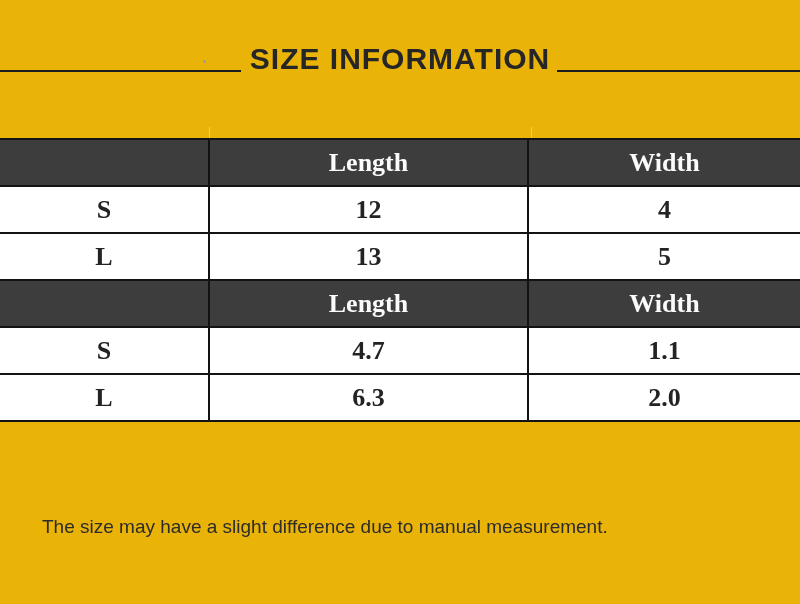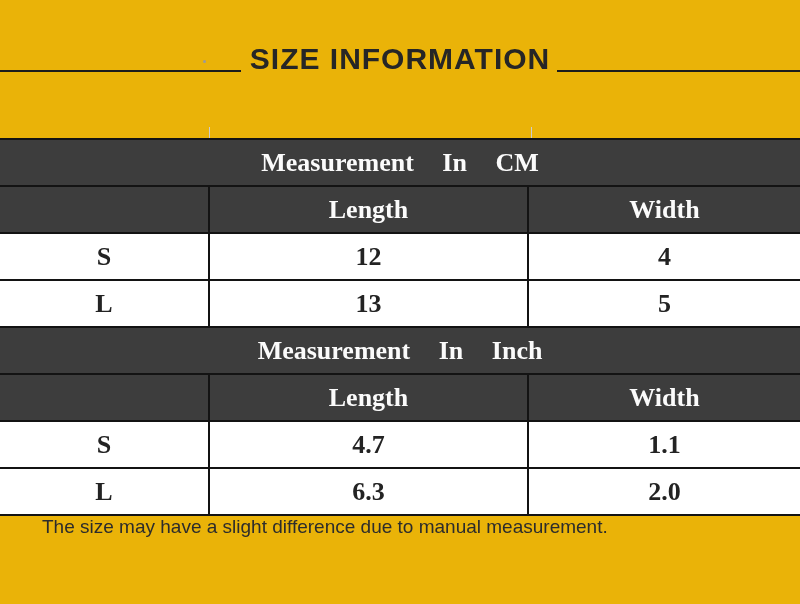--- a/index.html
+++ b/index.html
@@ -125,42 +125,36 @@
   <div class="stub s2"></div>
 
   <table class="size-table">
     <colgroup>
         <col class="c1">
         <col class="c2">
         <col class="c3">
       </colgroup>
 
     <tbody>
-        <tr>
-      <th class="dark section-header" colspan="3">Measurement In CM</th>
-    </tr>
     <tr>
       <td class="dark"></td>
       <th class="dark">Length</th>
       <th class="dark">Width</th>
     </tr>
     <tr>
       <td class="body-cell">S</td>
       <td class="body-cell">12</td>
       <td class="body-cell">4</td>
     </tr>
     <tr>
       <td class="body-cell">L</td>
       <td class="body-cell">13</td>
       <td class="body-cell">5</td>
     </tr>
 
-    <tr>
-      <th class="dark section-header" colspan="3">Measurement In Inch</th>
-    </tr>
     <tr>
       <td class="dark"></td>
       <th class="dark">Length</th>
       <th class="dark">Width</th>
     </tr>
     <tr>
       <td class="body-cell">S</td>
       <td class="body-cell">4.7</td>
       <td class="body-cell">1.1</td>
     </tr>

